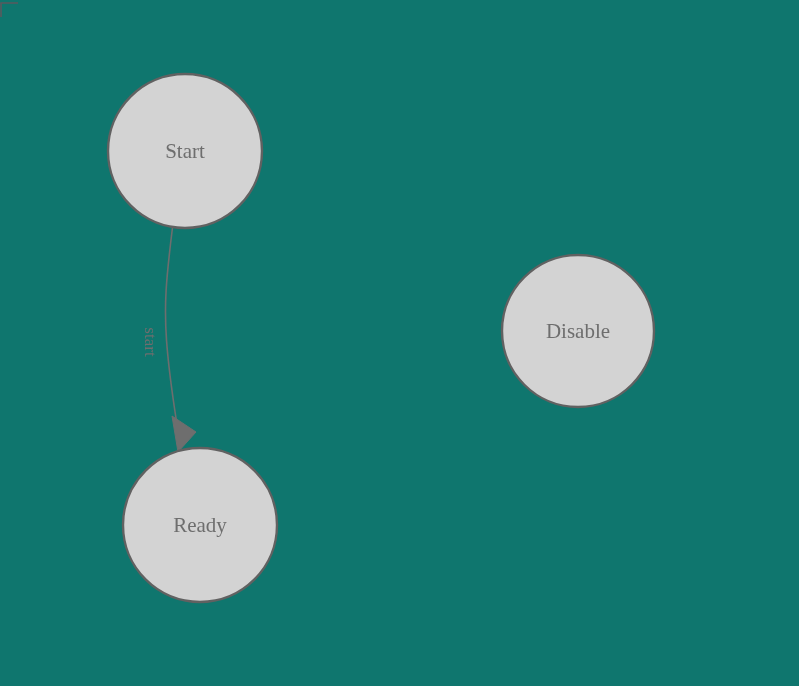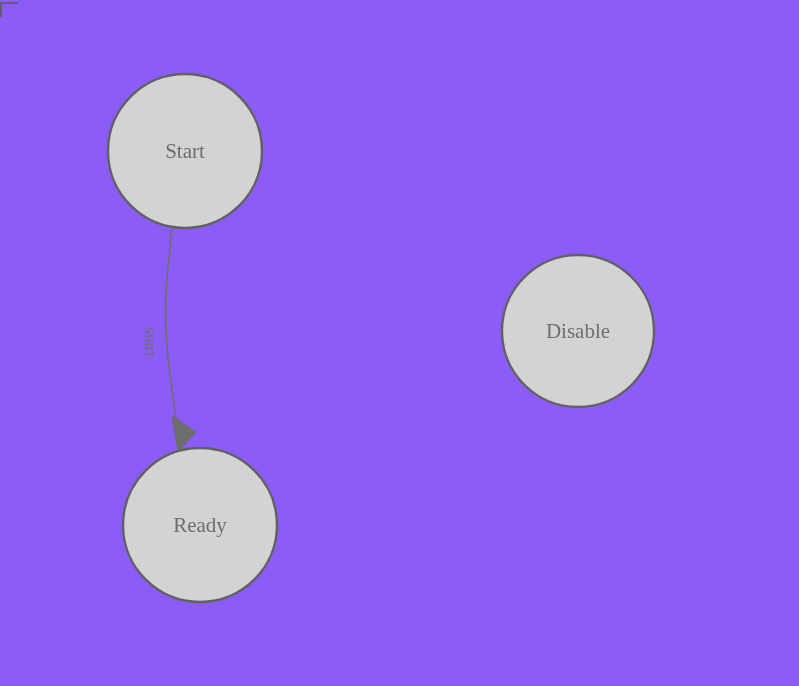--- a/index.html
+++ b/index.html
@@ -59,21 +59,21 @@
   }
   .corner-mark {
     fill: none;
     stroke: #5a5a5e;
     stroke-width: 1.6;
   }
 </style>
 </head>
 <body>
 
-<div id="canvas" style="background: #8b5cf6;">
+<div id="canvas" style="background: #0f766e;">
 
   <svg id="diagram-svg" viewBox="0 0 799 686" xmlns="http://www.w3.org/2000/svg">
 
     <path class="corner-mark" d="M 1 17 L 1 3 L 18 3" stroke="#5a5a5e"></path>
 
     <g>
       <path class="edge-path" d="M 172.5 227.5 C 166 280 164 305 166.5 340 C 169 375 174 405 177.5 428" stroke="#6e6e6e"></path>
       <polygon class="edge-arrowhead" points="172,416 196,432 178,452" fill="#6e6e6e" stroke="#6e6e6e"></polygon>
       <text class="edge-label" x="150" y="342" transform="rotate(90 150 342)" fill="#6e6e6e">start</text>
     </g>

